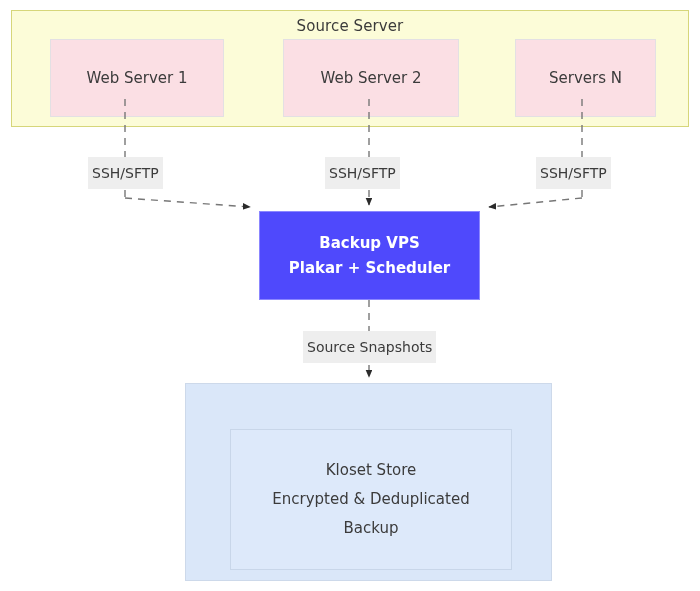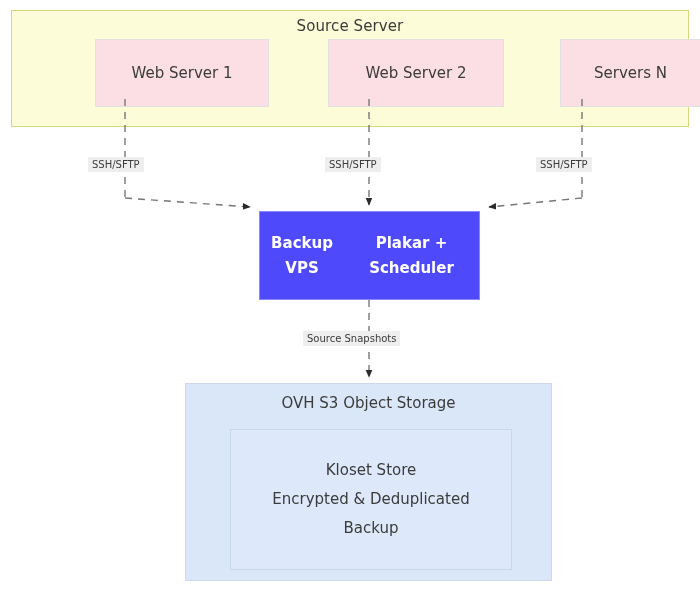--- a/index.html
+++ b/index.html
@@ -48,47 +48,46 @@
     top: 6px;
     width: 100%;
     text-align: center;
     font-size: 15px;
     color: #3b3b3b;
     letter-spacing: 0.1px;
   }
   .server-box {
     position: absolute;
     top: 28px;
-    height: 68px;
+    height: 78px;
     background: #fbdfe4;
     border: 1px solid #e3e0e3;
     box-sizing: border-box;
     display: flex;
     align-items: center;
     justify-content: center;
     font-size: 15px;
     color: #3b3b3b;
-    margin-left: 45px;
   }
   #server-box-1 { left: 38px;  width: 174px; }
   #server-box-2 { left: 271px; width: 176px; }
   #server-box-3 { left: 503px; width: 141px; }
 
   
   .vps-box {
     position: absolute;
     left: 259px;
     top: 211px;
     width: 221px;
     height: 89px;
     background: #4f49fc;
     border: 1px solid #8b86ff;
     box-sizing: border-box;
     display: flex;
-    flex-direction: row;
+    flex-direction: column;
     align-items: center;
     justify-content: center;
     z-index: 3;
   }
   .vps-line {
     color: #ffffff;
     font-size: 15px;
     font-weight: bold;
     line-height: 25px;
     text-align: center;
@@ -134,22 +133,22 @@
     color: #3b3b3b;
     line-height: 29px;
     text-align: center;
   }
 
   
   .edge-label {
     position: absolute;
     background: #eeeeee;
     color: #3b3b3b;
-    font-size: 10px;
-    padding: 2px 4px;
+    font-size: 14px;
+    padding: 8px 4px;
     white-space: nowrap;
     z-index: 4;
     box-sizing: border-box;
   }
   #edge-label-ssh-1 { left: 88px;  top: 157px; }
   #edge-label-ssh-2 { left: 325px; top: 157px; }
   #edge-label-ssh-3 { left: 536px; top: 157px; }
   #edge-label-store { left: 303px; top: 331px; }
 </style>
 </head>
@@ -206,21 +205,20 @@
   <div class="edge-label" id="edge-label-ssh-3">SSH/SFTP</div>
 
   <div class="edge-label" id="edge-label-store">Source Snapshots</div>
 
   <div class="vps-box">
     <div class="vps-line">Backup VPS</div>
     <div class="vps-line">Plakar + Scheduler</div>
   </div>
 
   <div class="group-ovh">
-    <div class="group-ovh-title">OVH S3 Object Storage</div>
 
     <div class="kloset-box">
       <div class="kloset-line">Kloset Store</div>
       <div class="kloset-line">Encrypted &amp; Deduplicated</div>
       <div class="kloset-line">Backup</div>
     </div>
   </div>
 
 </div>
 

